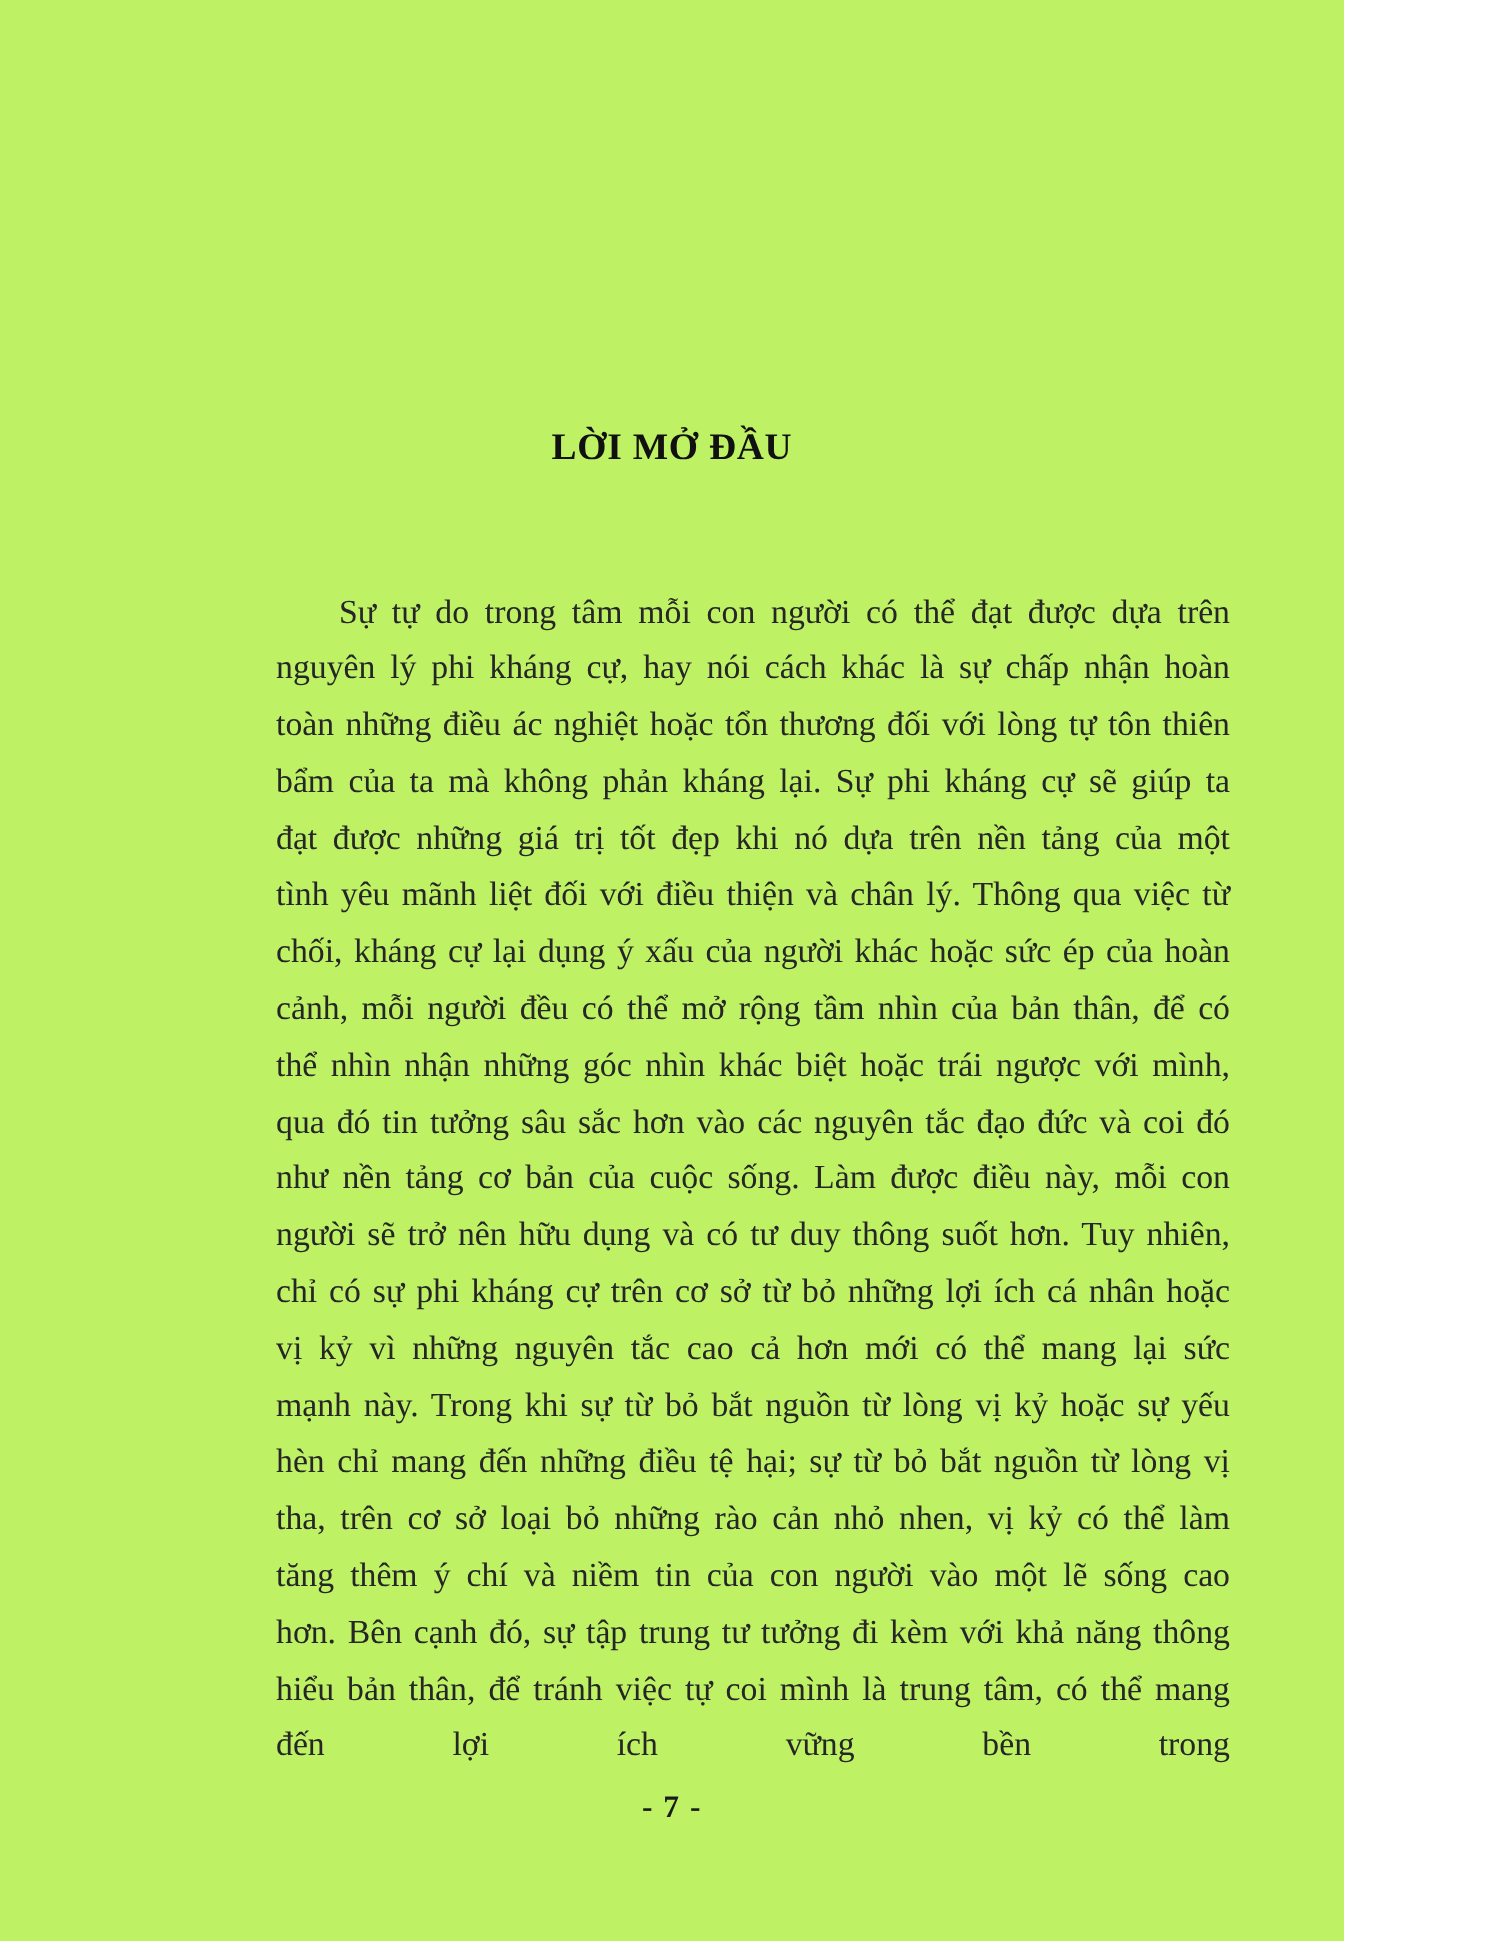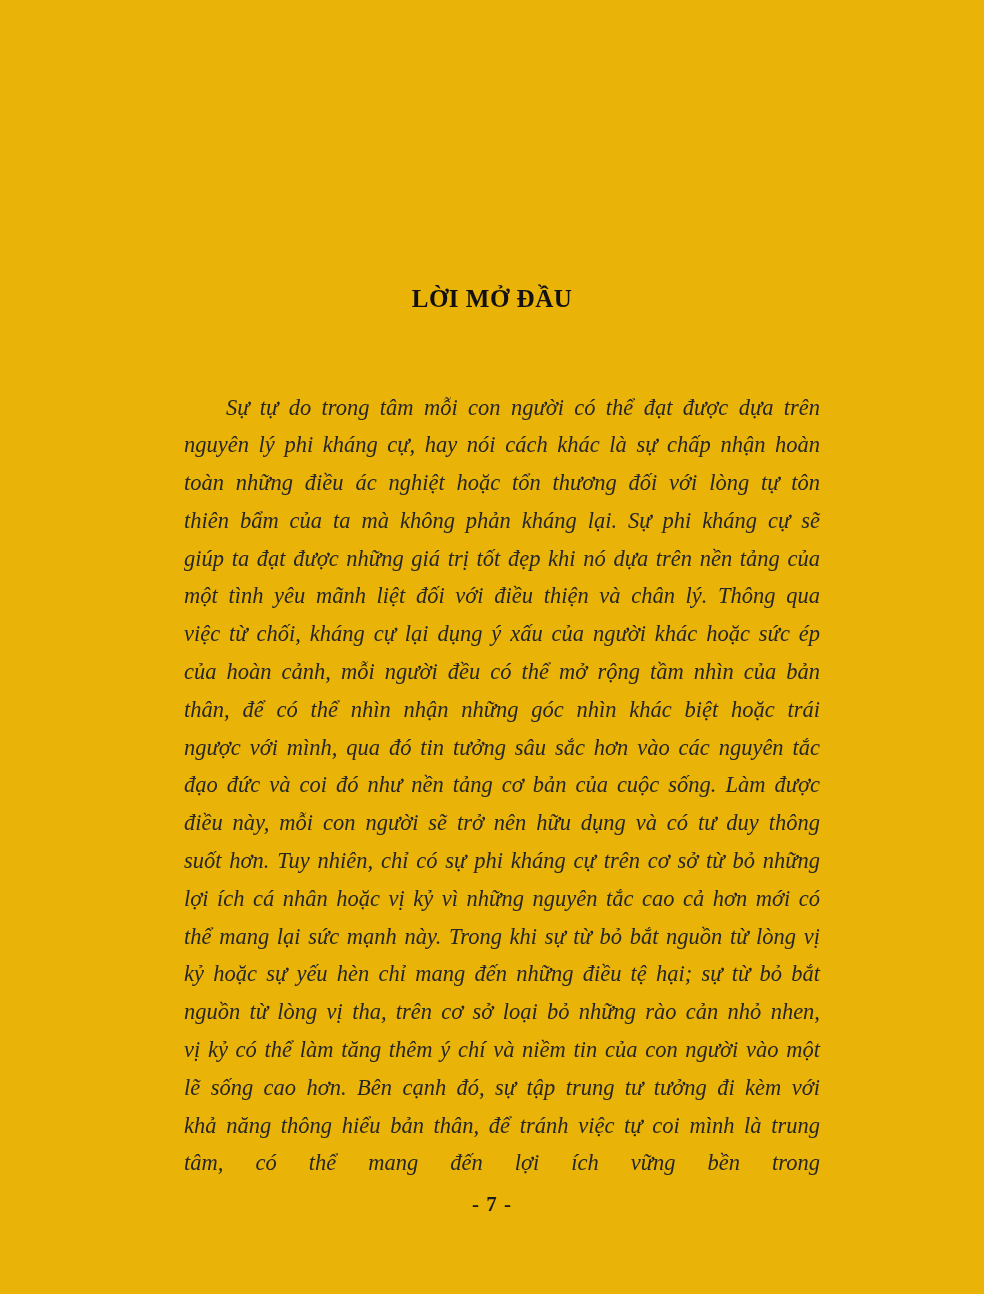--- a/index.html
+++ b/index.html
@@ -2,23 +2,23 @@
 <html><head>
 <meta charset="utf-8">
 <style>
   html, body {
     margin: 0;
     padding: 0;
     background: #ffffff;
   }
   .page {
     position: relative;
-    width: 984px;
+    width: 896px;
     height: 1294px;
-    background: #eab308;
+    background: #bef264;
     overflow: hidden;
     font-family: "Liberation Serif", serif;
     color: #1f1f1f;
   }
   .chapter-title {
     position: absolute;
     top: 268px;
     left: 0;
     width: 100%;
     text-align: center;
@@ -27,21 +27,20 @@
     font-size: 25px;
     letter-spacing: 0.5px;
     color: #111111;
   }
   .body-text {
     position: absolute;
     top: 366px;
     left: 184px;
     width: 636px;
     font-family: "Liberation Serif", serif;
-    font-style: italic;
     font-size: 22.5px;
     line-height: 37.8px;
     text-align: justify;
     text-align-last: justify;
     text-indent: 42px;
     word-spacing: 2px;
     color: #262626;
   }
   .page-number {
     position: absolute;

